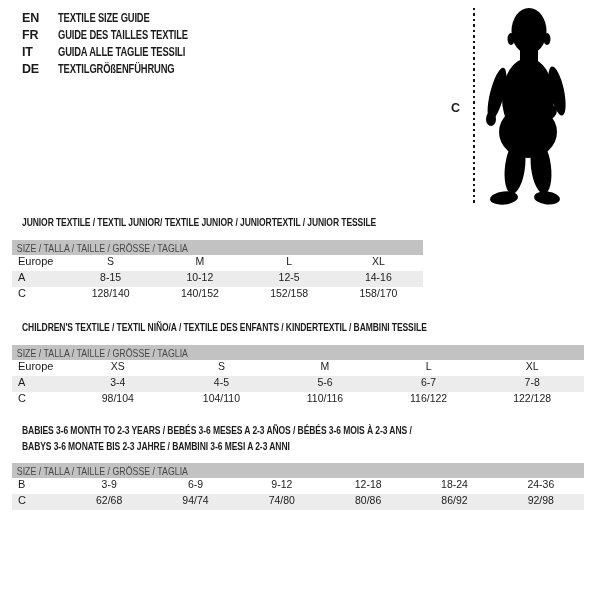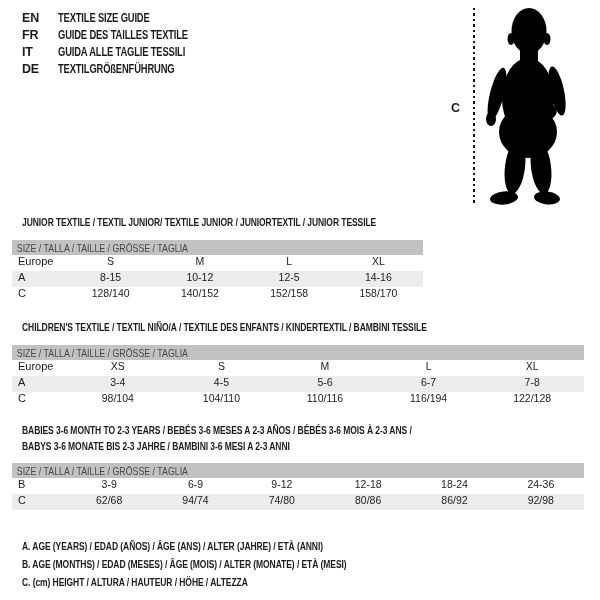--- a/index.html
+++ b/index.html
@@ -155,21 +155,21 @@
           <div class="cell">4-5</div>
           <div class="cell">5-6</div>
           <div class="cell">6-7</div>
           <div class="cell">7-8</div>
         </div>
         <div class="trow">
           <div class="rlabel">C</div>
           <div class="cell">98/104</div>
           <div class="cell">104/110</div>
           <div class="cell">110/116</div>
-          <div class="cell">116/194</div>
+          <div class="cell">116/122</div>
           <div class="cell">122/128</div>
         </div>
       </div>
   </div>
 
   <div class="tbl-title title-babies-1">BABIES 3-6 MONTH TO 2-3 YEARS / BEBÉS 3-6 MESES A 2-3 AÑOS / BÉBÉS 3-6 MOIS À 2-3 ANS /</div>
   <div class="tbl-title title-babies-2">BABYS 3-6 MONATE BIS 2-3 JAHRE / BAMBINI 3-6 MESI A 2-3 ANNI</div>
   <div class="size-table babies">
     <div class="thead">
       <span class="thead-label">SIZE / TALLA / TAILLE / GRÖSSE / TAGLIA</span>
@@ -189,19 +189,14 @@
           <div class="cell">62/68</div>
           <div class="cell">94/74</div>
           <div class="cell">74/80</div>
           <div class="cell">80/86</div>
           <div class="cell">86/92</div>
           <div class="cell">92/98</div>
         </div>
       </div>
   </div>
 
-  <div class="footnotes">
-    <div class="footnote">A. AGE (YEARS) / EDAD (AÑOS) / ÂGE (ANS) / ALTER (JAHRE) / ETÀ (ANNI)</div>
-    <div class="footnote">B. AGE (MONTHS) / EDAD (MESES) / ÂGE (MOIS) / ALTER (MONATE) / ETÀ (MESI)</div>
-    <div class="footnote">C. (cm) HEIGHT / ALTURA / HAUTEUR / HÖHE / ALTEZZA</div>
-  </div>
 
 </div>
 
 </body></html>

